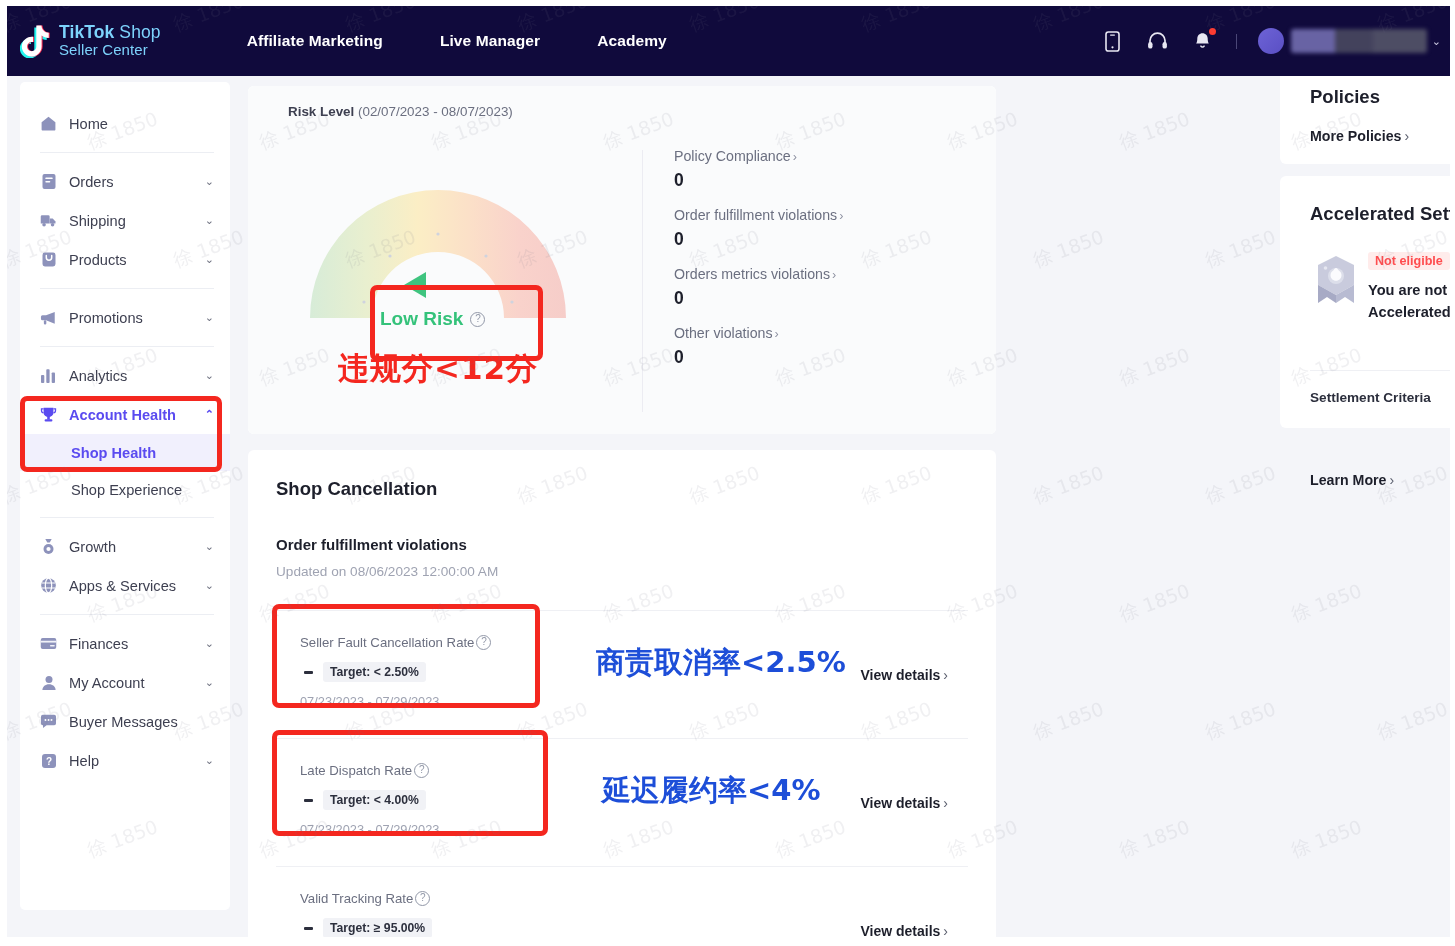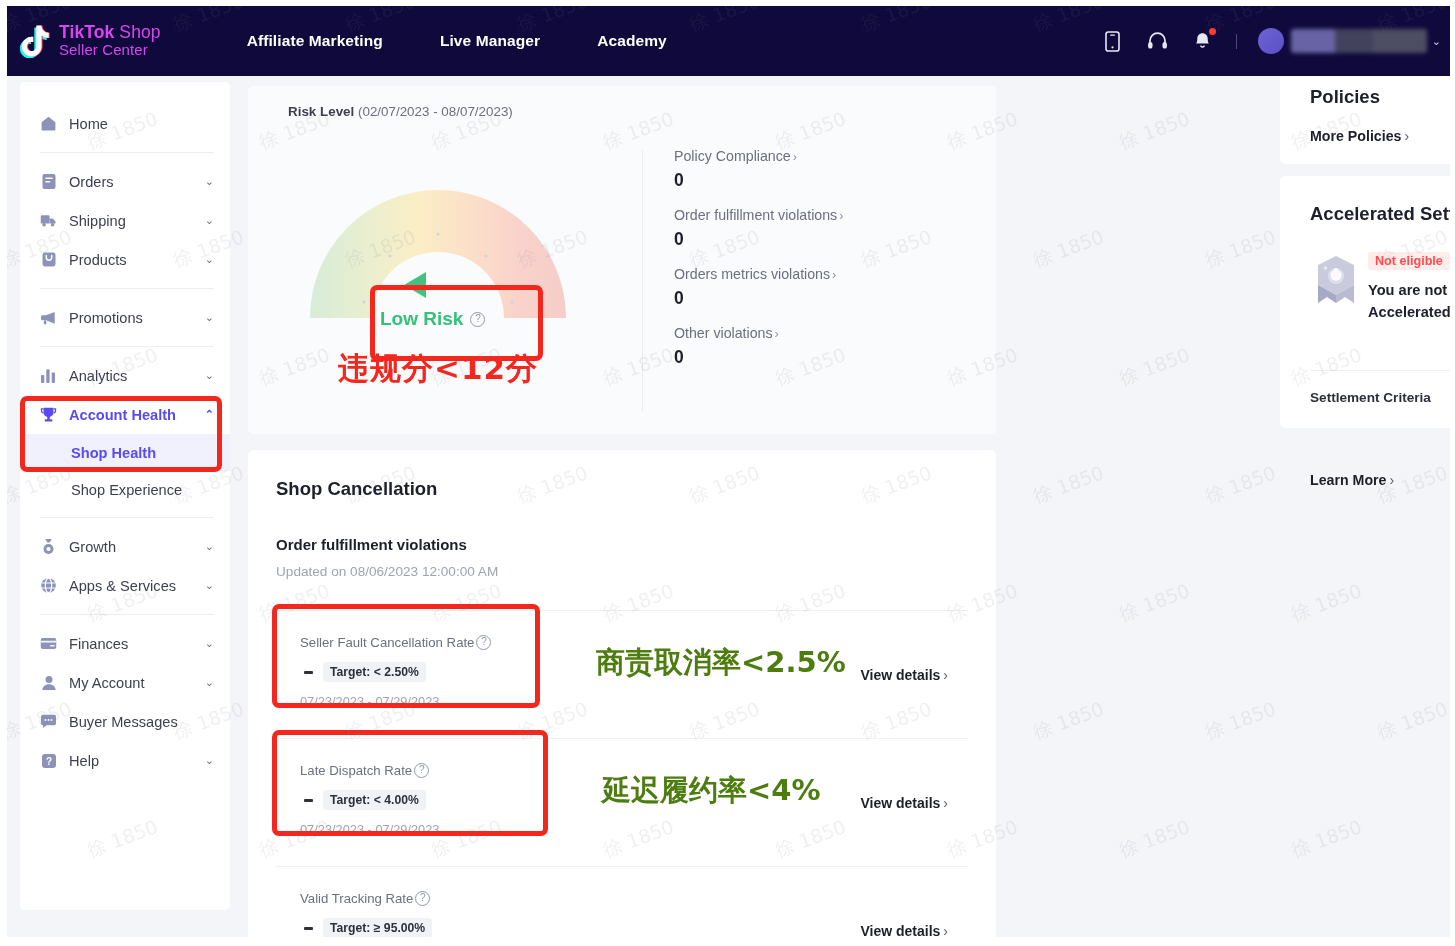--- a/index.html
+++ b/index.html
@@ -40,21 +40,21 @@
     background: #100a3c;
     display: flex; align-items: center;
     z-index: 30;
   }
   #logo-block { display: flex; align-items: center; margin-left: 20px; }
   .tt-note {
     position: relative; width: 30px; height: 34px; margin-right: 9px;
   }
   .tt-note svg { display: block; }
   #logo-text {
-    color: #d946ef; line-height: 1.12; letter-spacing: .1px;
+    color: #7dd3fc; line-height: 1.12; letter-spacing: .1px;
   }
   #logo-text .l1 { font-size: 17.5px; }
   #logo-text .l1 b { font-weight: 700; }
   #logo-text .l1 span.light { font-weight: 400; }
   #logo-text .l2 { font-size: 15px; font-weight: 400; }
 
   #topnav { display: flex; align-items: center; margin-left: 86px; gap: 57px; }
   .topnav-item {
     color: #ffffff; font-size: 15.5px; font-weight: 700;
     cursor: pointer; letter-spacing: .1px;
@@ -239,21 +239,21 @@
   .view-details {
     position: absolute; right: 20px; top: 50%; transform: translateY(-50%);
     font-size: 14px; font-weight: 700; color: #1d1f2b; cursor: pointer;
     white-space: nowrap;
     text-align: right;
   }
   .view-details .chev { font-weight: 400; color: #5c606f; margin-left: 3px; }
   .cn-note {
     position: absolute;
     font-family: "DejaVu Sans", sans-serif;
-    font-size: 29px; font-weight: 700; color: #4d7c0f;
+    font-size: 29px; font-weight: 700; color: #1d4ed8;
     white-space: nowrap;
   }
 
   
   .redbox {
     position: absolute;
     border: 5px solid #f4271f;
     border-radius: 7px;
     z-index: 50;
     pointer-events: none;

